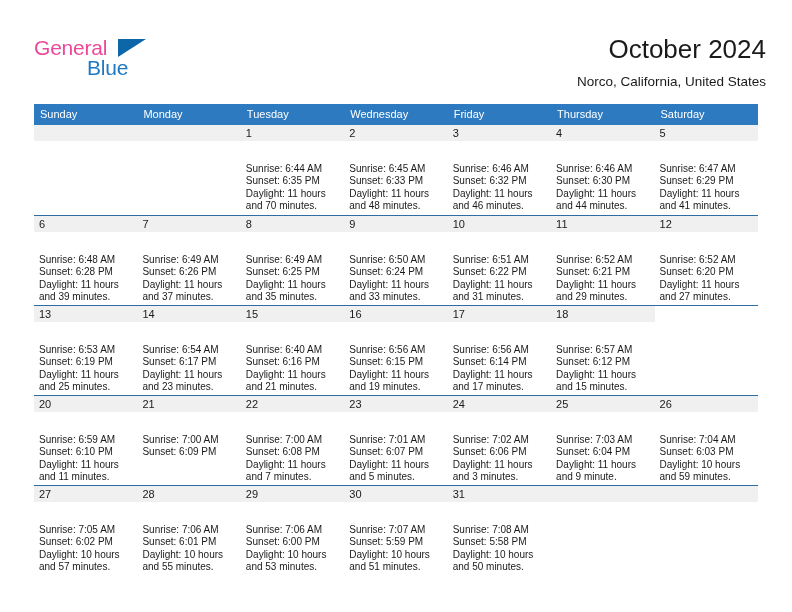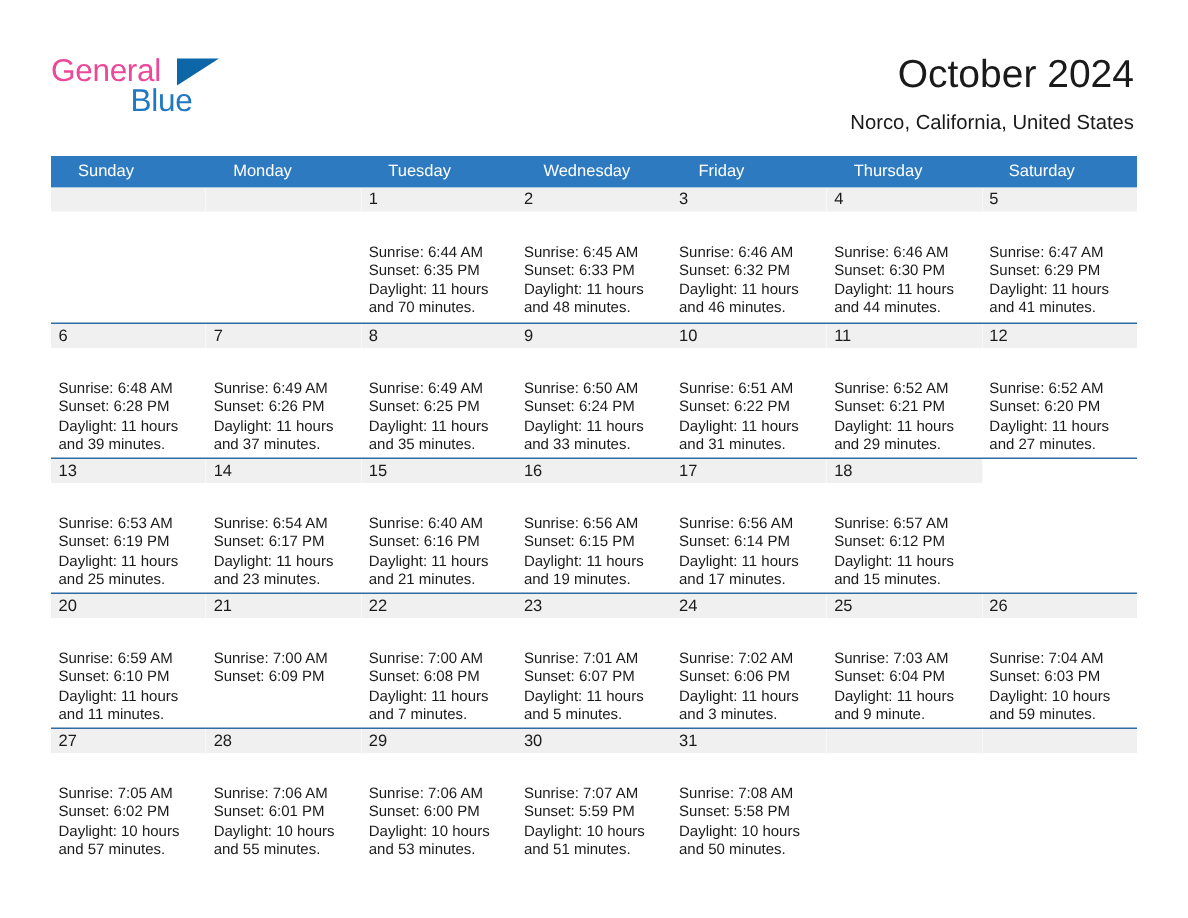--- a/index.html
+++ b/index.html
@@ -52,21 +52,21 @@
   .logo-tri {
     position: absolute;
     left: 84px; top: 3px;
     width: 0; height: 0;
     border-left: 28px solid #0D66A8;
     border-bottom: 18px solid transparent;
   }
 
   .title-block {
     position: absolute;
-    right: 36px;
+    right: 26px;
     top: 33px;
     text-align: right;
   }
   .cal-title {
     font-size: 26px;
     font-weight: 400;
     color: #1A1A1A;
     line-height: 32px;
     white-space: nowrap;
   }
@@ -91,21 +91,21 @@
     width: 724px;
     height: 21px;
     background: #2E7AC0;
   }
   .weekday {
     width: 103.43px;
     height: 38px;
     color: #FFFFFF;
     font-size: 11px;
     line-height: 21px;
-    padding-left: 18px;
+    padding-left: 6px;
     white-space: nowrap;
     overflow: hidden;
   }
 
   .week-row {
     width: 724px;
     height: 90px;
     border-top: 1.4px solid #2E6DA4;
     display: flex;
   }

